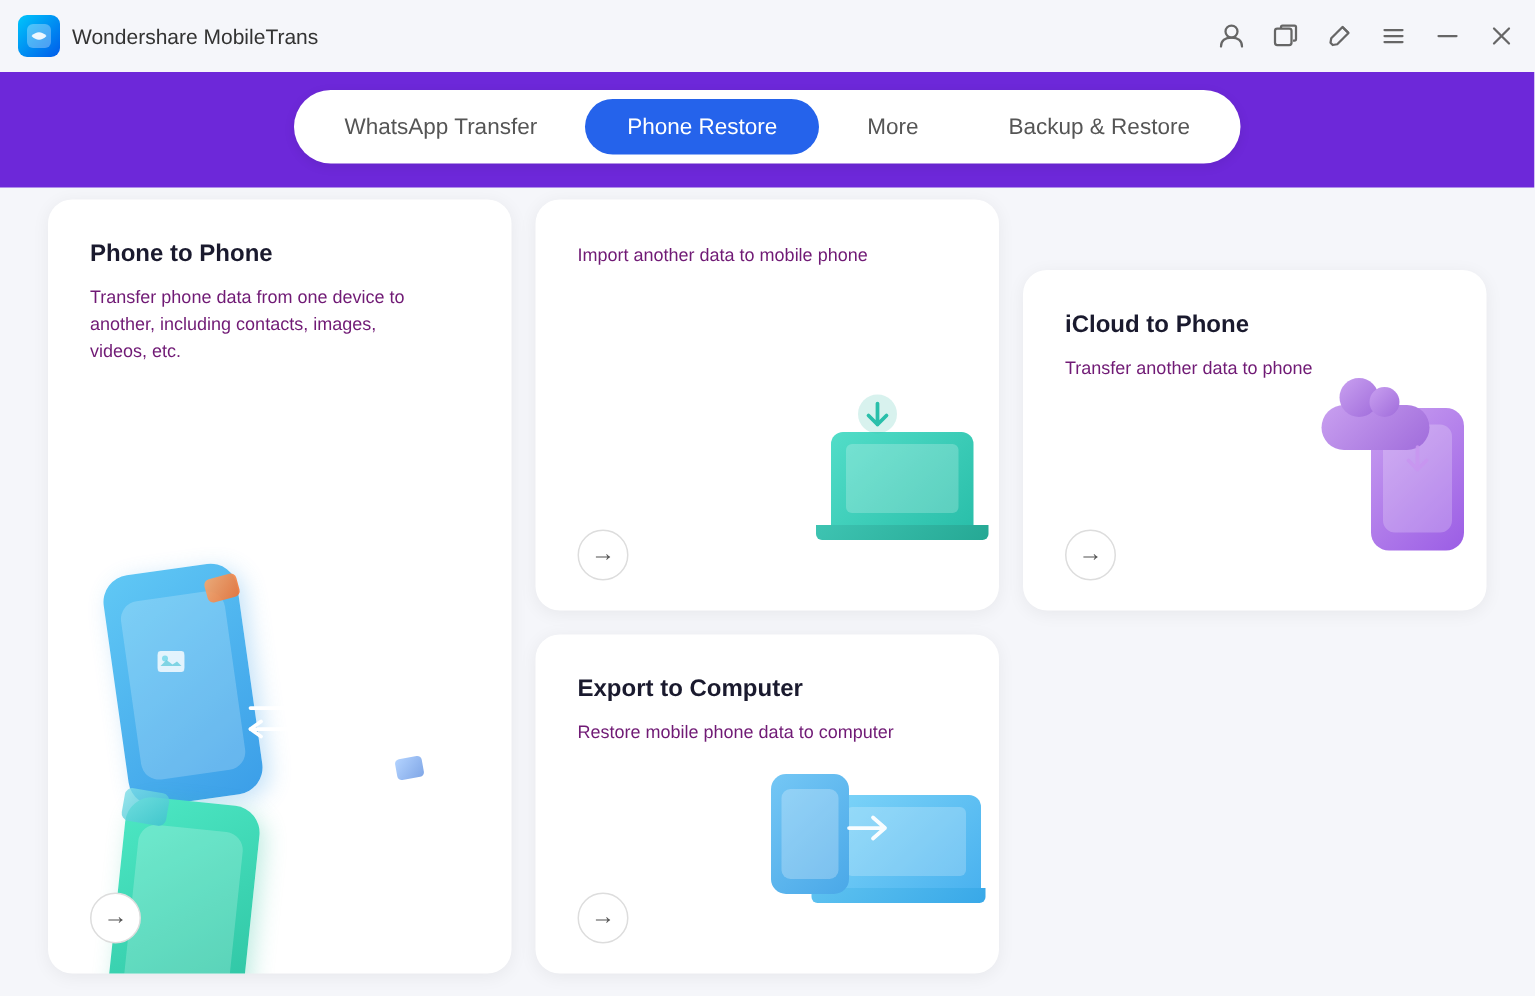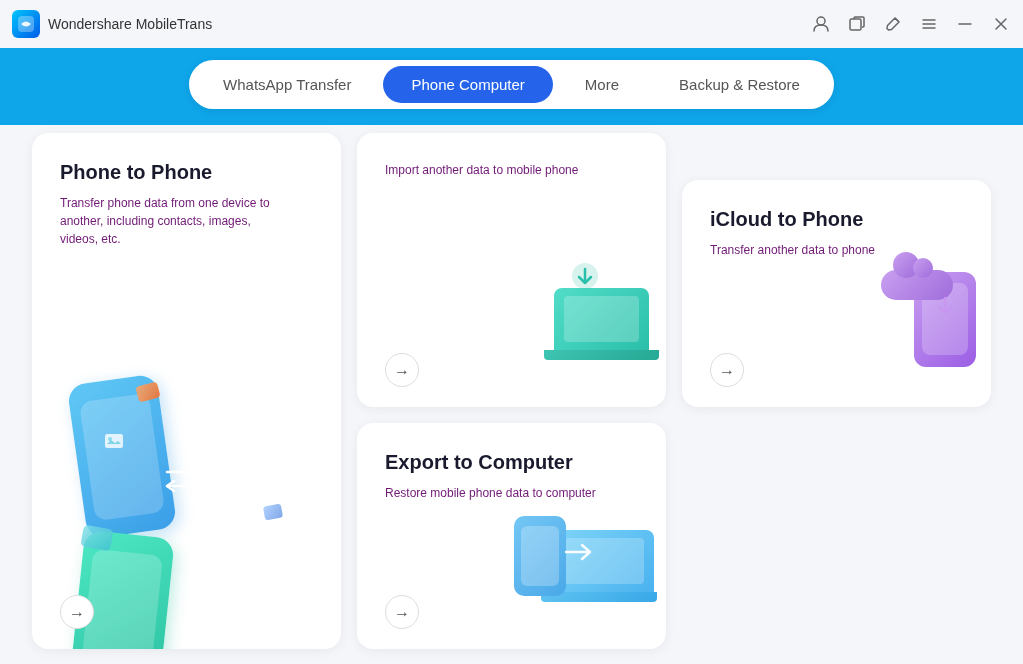--- a/index.html
+++ b/index.html
@@ -59,21 +59,21 @@
       display: flex;
       align-items: center;
       justify-content: center;
       color: #666;
       font-size: 16px;
       cursor: pointer;
     }
 
     
     .nav-bar {
-      background: #0ea5e9;
+      background: #6d28d9;
       padding: 12px 0 16px;
       display: flex;
       justify-content: center;
       gap: 0;
       align-items: center;
     }
 
     .nav-tab-container {
       background: white;
       border-radius: 50px;
@@ -139,21 +139,21 @@
       grid-row: 1;
       margin-top: 47px;
     }
 
     .card-medium-3 {
       grid-column: 2;
       grid-row: 2;
     }
 
     .card-title {
-      font-size: 20px;
+      font-size: 16px;
       font-weight: 700;
       color: #1a1a2e;
       margin-bottom: 10px;
     }
 
     .card-desc {
       font-size: 12px;
       color: #701a75;
       line-height: 1.5;
       max-width: 220px;
@@ -319,21 +319,21 @@
       <svg width="18" height="18" viewBox="0 0 18 18" fill="none">
         <path d="M4 4l10 10M14 4L4 14" stroke="#666" stroke-width="1.5" stroke-linecap="round"></path>
       </svg>
     </div>
   </div>
 </div>
 
 <div class="nav-bar">
   <div class="nav-tab-container">
     <button class="nav-tab">WhatsApp Transfer</button>
-    <button class="nav-tab active">Phone Computer</button>
+    <button class="nav-tab active">Phone Restore</button>
     <button class="nav-tab">More</button>
     <button class="nav-tab">Backup &amp; Restore</button>
   </div>
 </div>
 
 <div class="main-content">
 
   <div class="card card-large">
     <div class="card-title">Phone to Phone</div>
     <div class="card-desc">Transfer phone data from one device to another, including contacts, images, videos, etc.</div>

